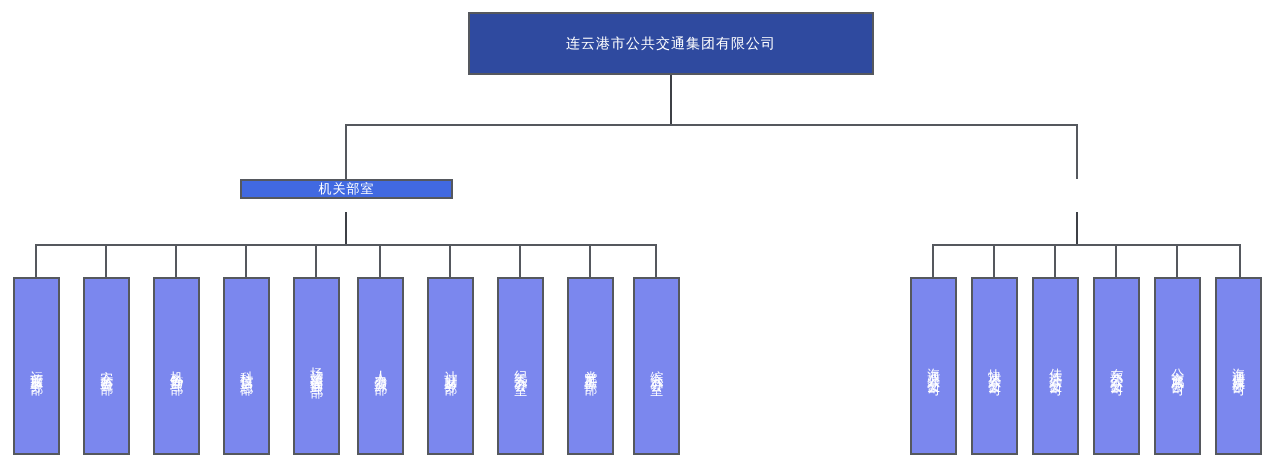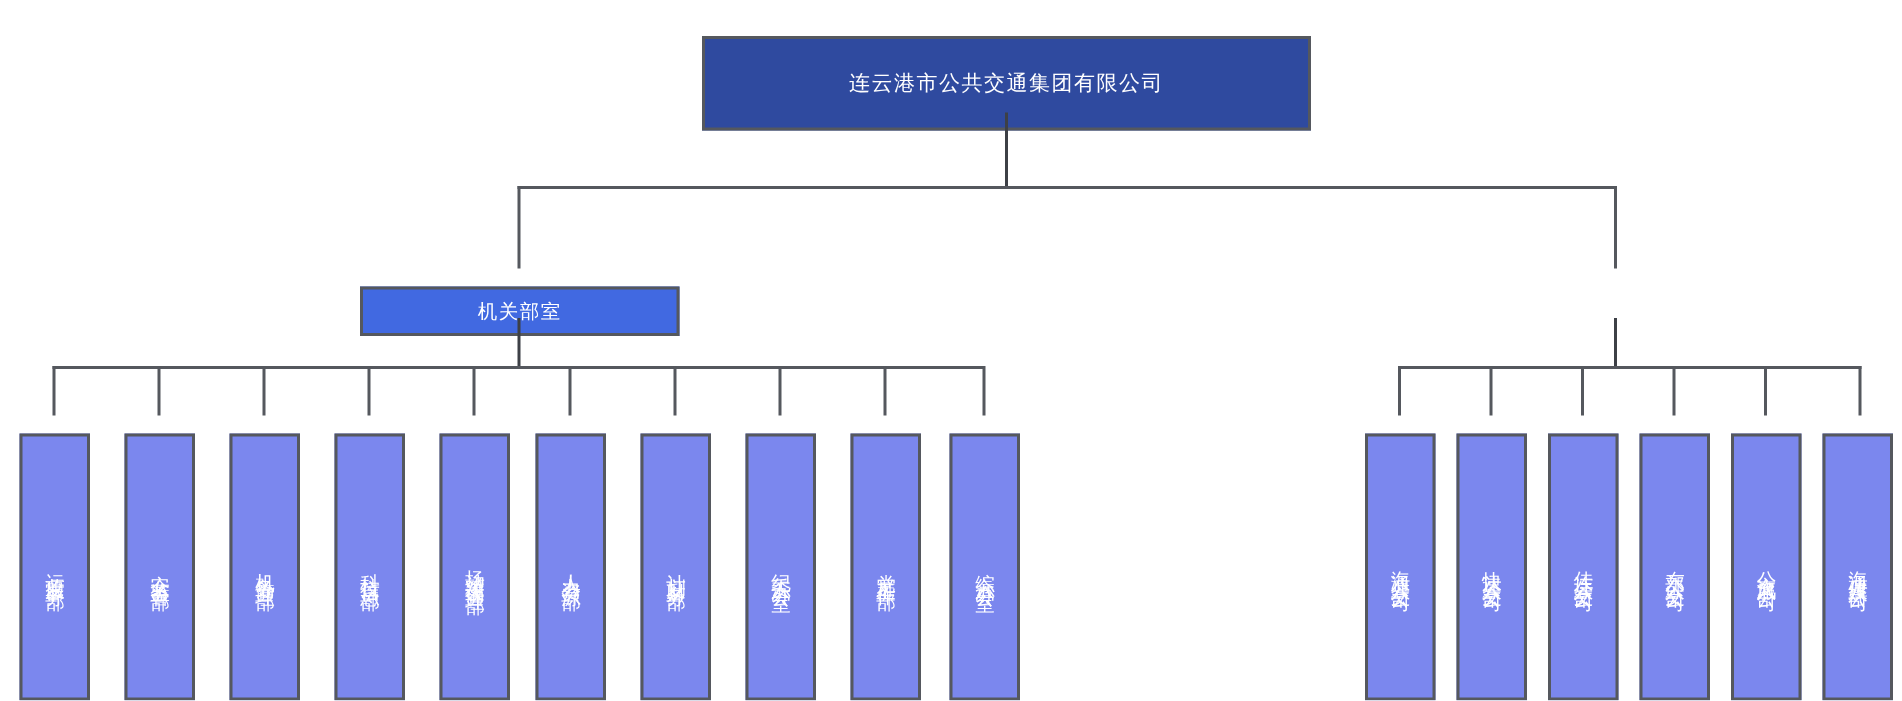--- a/index.html
+++ b/index.html
@@ -22,21 +22,20 @@
   .node {
     position: absolute;
     box-sizing: border-box;
     border: 2px solid #55585e;
     display: flex;
     align-items: center;
     justify-content: center;
     color: #ffffff;
     text-align: center;
     line-height: 1.18;
-    margin-top: 12px;
   }
 
   
   .node.lvl1 {
     background: #2f4a9f;
     font-size: 14px;
     letter-spacing: 1px;
   }
 
   
@@ -72,21 +71,21 @@
 
   <div class="node lvl1" style="left:468px; top:12px; width:406px; height:63px;">连云港市公共交通集团有限公司</div>
 
   <div class="line v thick" style="left:670px; top:75px; width:2px; height:50px;"></div>
 
   <div class="line h" style="left:345px; top:124px; width:733px; height:2px;"></div>
 
   <div class="line v" style="left:345px; top:124px; width:2px; height:55px;"></div>
   <div class="line v" style="left:1076px; top:124px; width:2px; height:55px;"></div>
 
-  <div class="node lvl2" style="left:240px; top:179px; width:213px; height:33px;">机关部室</div>
+  <div class="node lvl2" style="left:240px; top:179px; width:213px; height:20px;">机关部室</div>
 
 
   <div class="line v thick" style="left:345px; top:212px; width:2px; height:33px;"></div>
   <div class="line h" style="left:35px; top:244px; width:621px; height:2px;"></div>
 
   <div class="line v" style="left:35px; top:244px; width:2px; height:33px;"></div>
   <div class="line v" style="left:105px; top:244px; width:2px; height:33px;"></div>
   <div class="line v" style="left:175px; top:244px; width:2px; height:33px;"></div>
   <div class="line v" style="left:245px; top:244px; width:2px; height:33px;"></div>
   <div class="line v" style="left:315px; top:244px; width:2px; height:33px;"></div>

